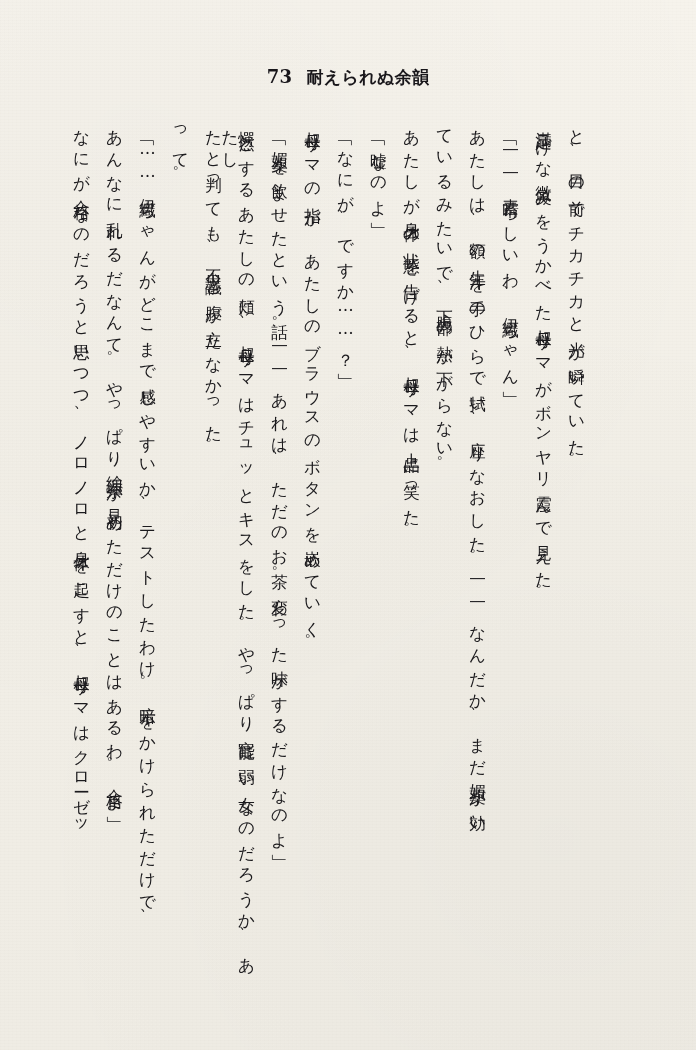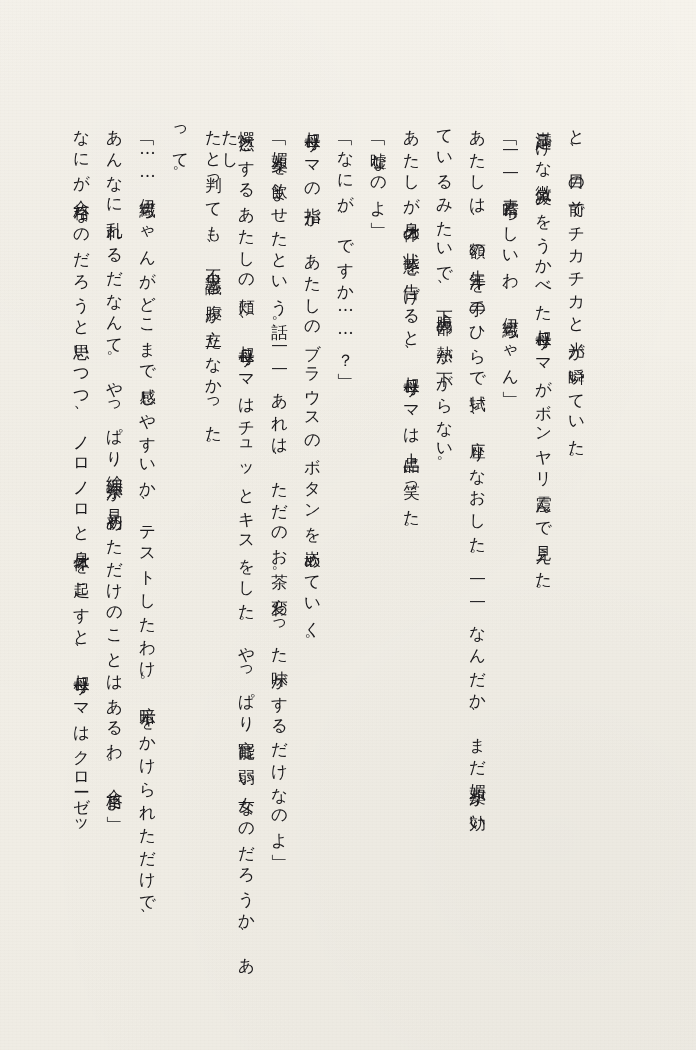--- a/index.html
+++ b/index.html
@@ -87,20 +87,23 @@
   .column.indent {
     padding-top: 17px;
   }
 </style>
 </head>
 <body>
 
 <div class="page">
   <div class="noise"></div>
 
+  <div class="header">
+    <span class="folio">73</span><span class="running-title">耐えられぬ余韻</span>
+  </div>
 
   <div class="body-text">
       <div class="column">なにが合格なのだろうと思いつつ、ノロノロと身体を起こすと、叔母サマはクローゼッ</div>
       <div class="column">あんなに乱れるだなんて。やっぱり絵理奈が見初めただけのことはあるわ。合格よ」</div>
       <div class="column indent">「……伊織ちゃんがどこまで感じやすいか、テストしたわけ。暗示をかけられただけで、</div>
       <div class="column">って。</div>
       <div class="column">たと判っても、不思議と腹が立たなかった。</div>
       <div class="column">愕然とするあたしの頬に、叔母サマはチュッとキスをした。やっぱり官能に弱い女なのだろうか、あたし</div>
       <div class="column indent">「媚薬を飲ませたという話。——あれは、ただのお茶。変わった味がするだけなのよ」</div>
       <div class="column">叔母サマの指が、あたしのブラウスのボタンを嵌めていく。</div>

